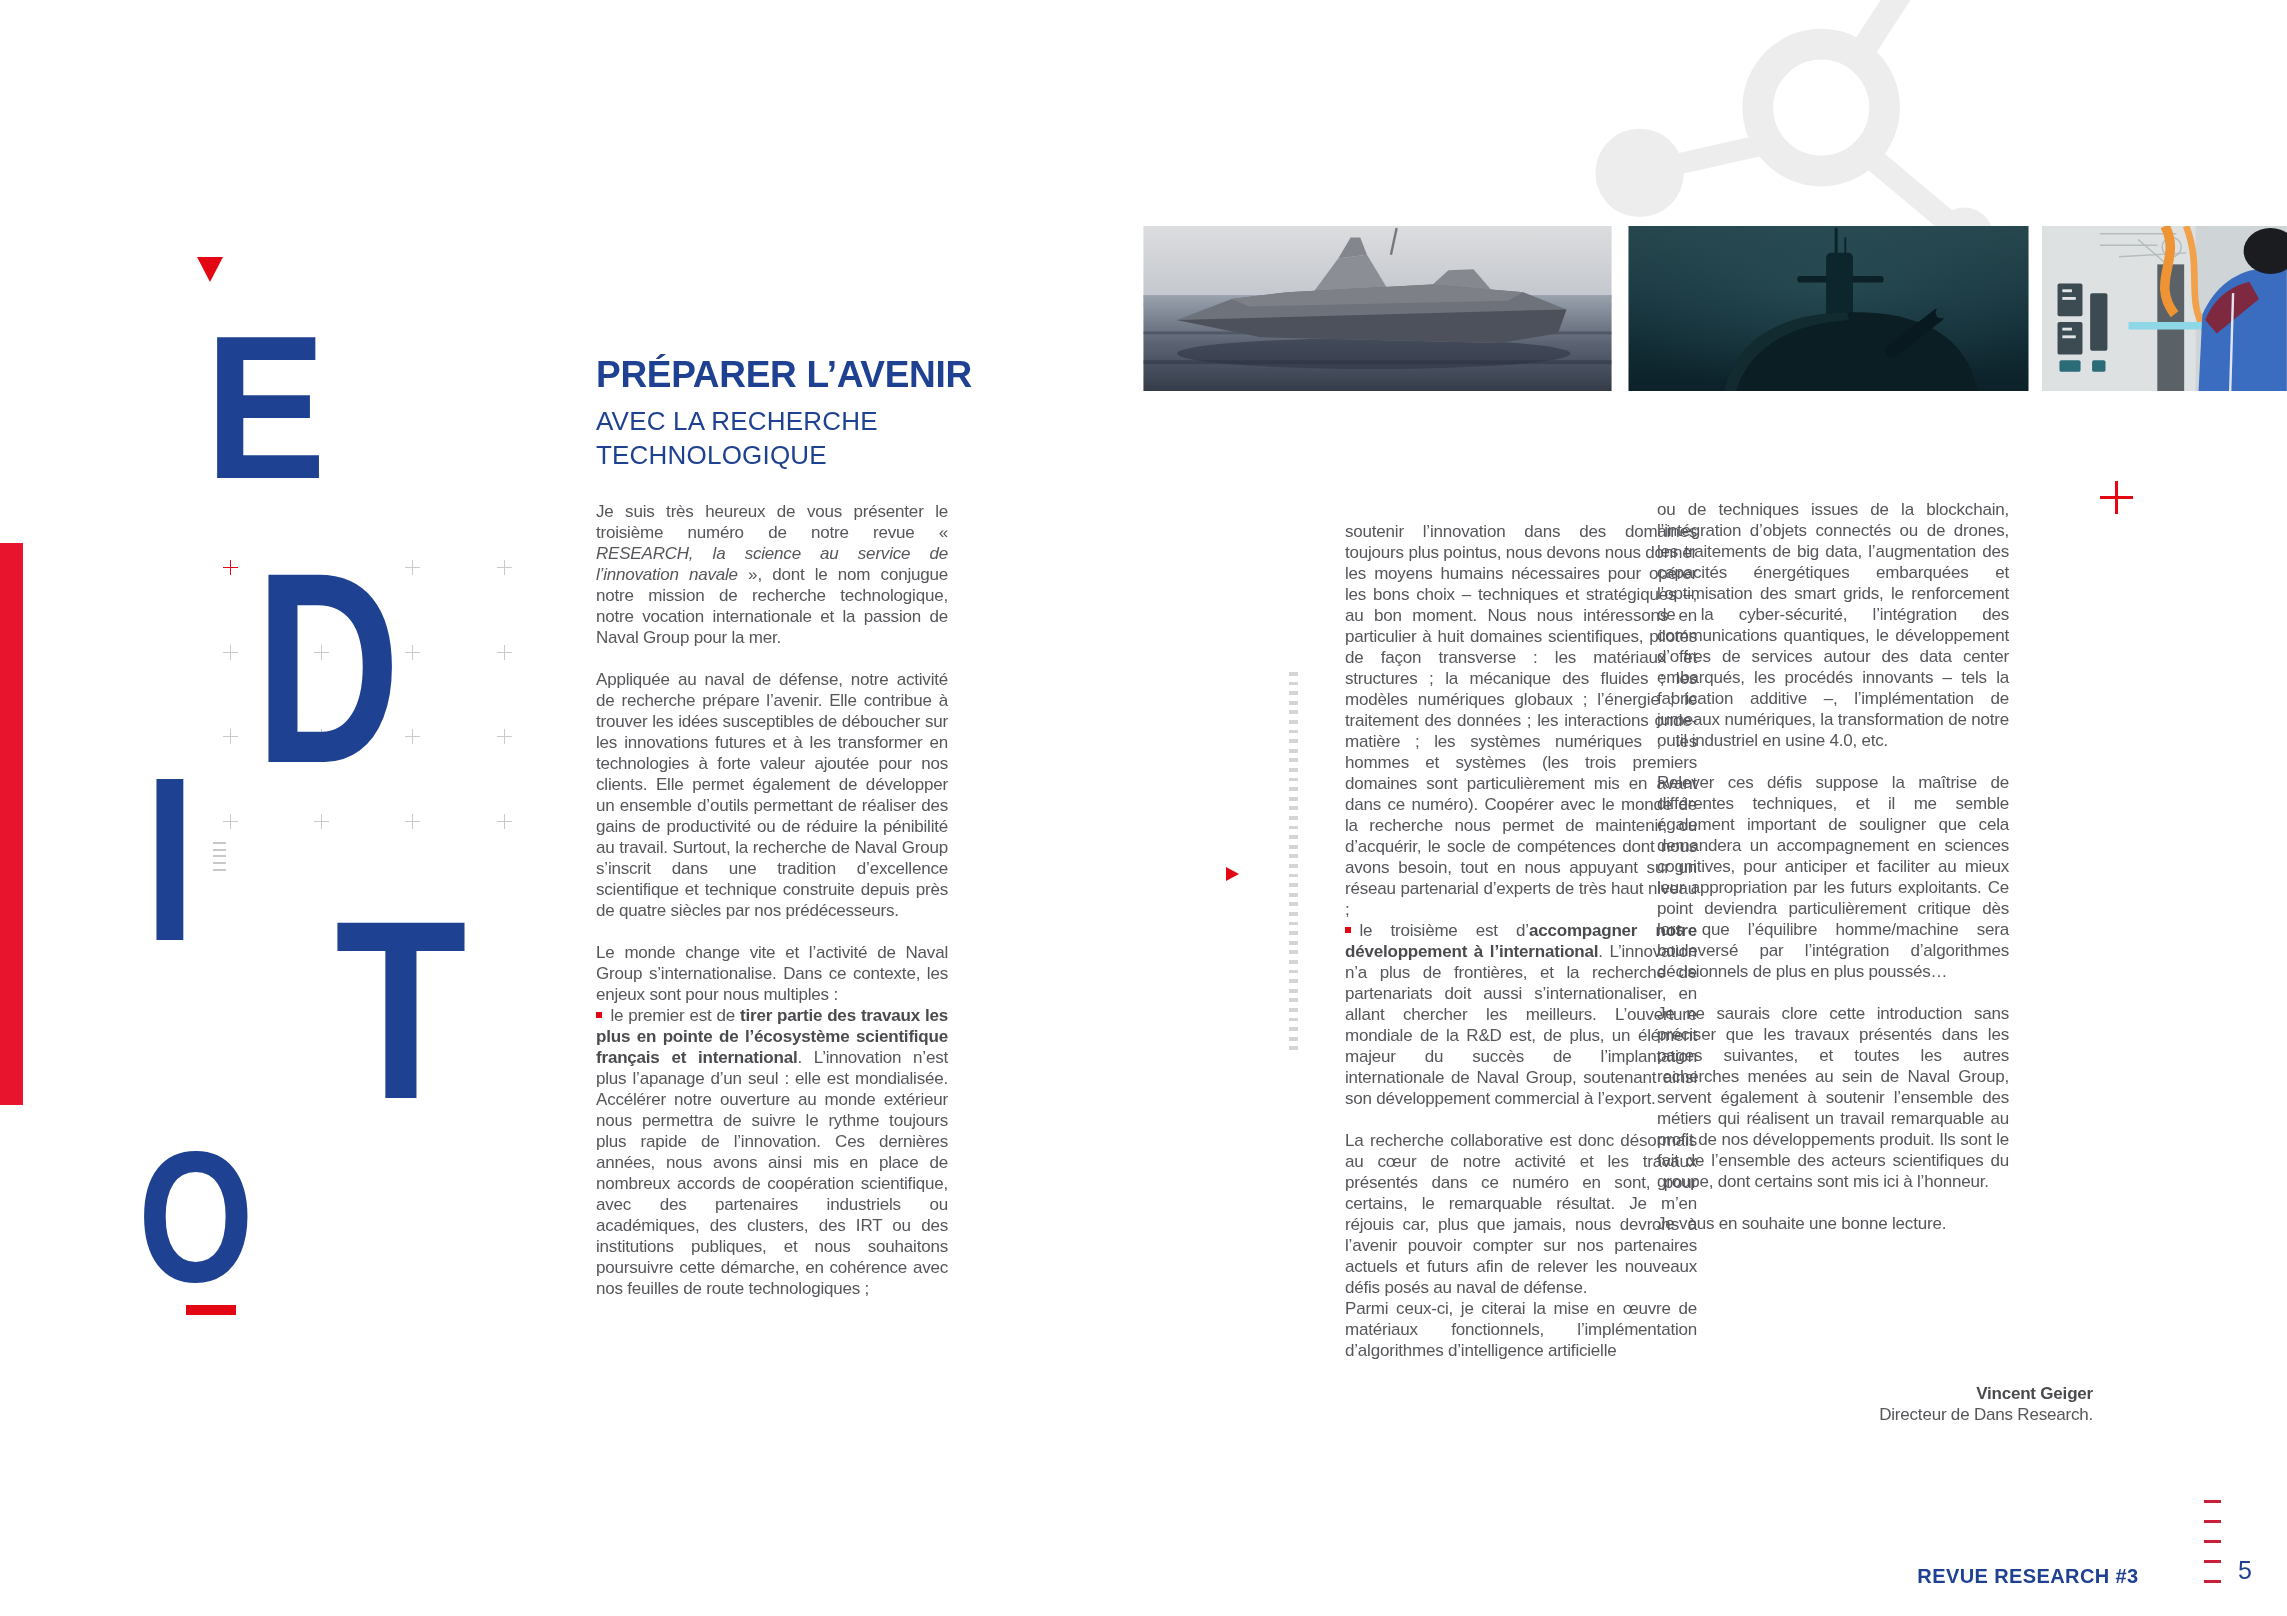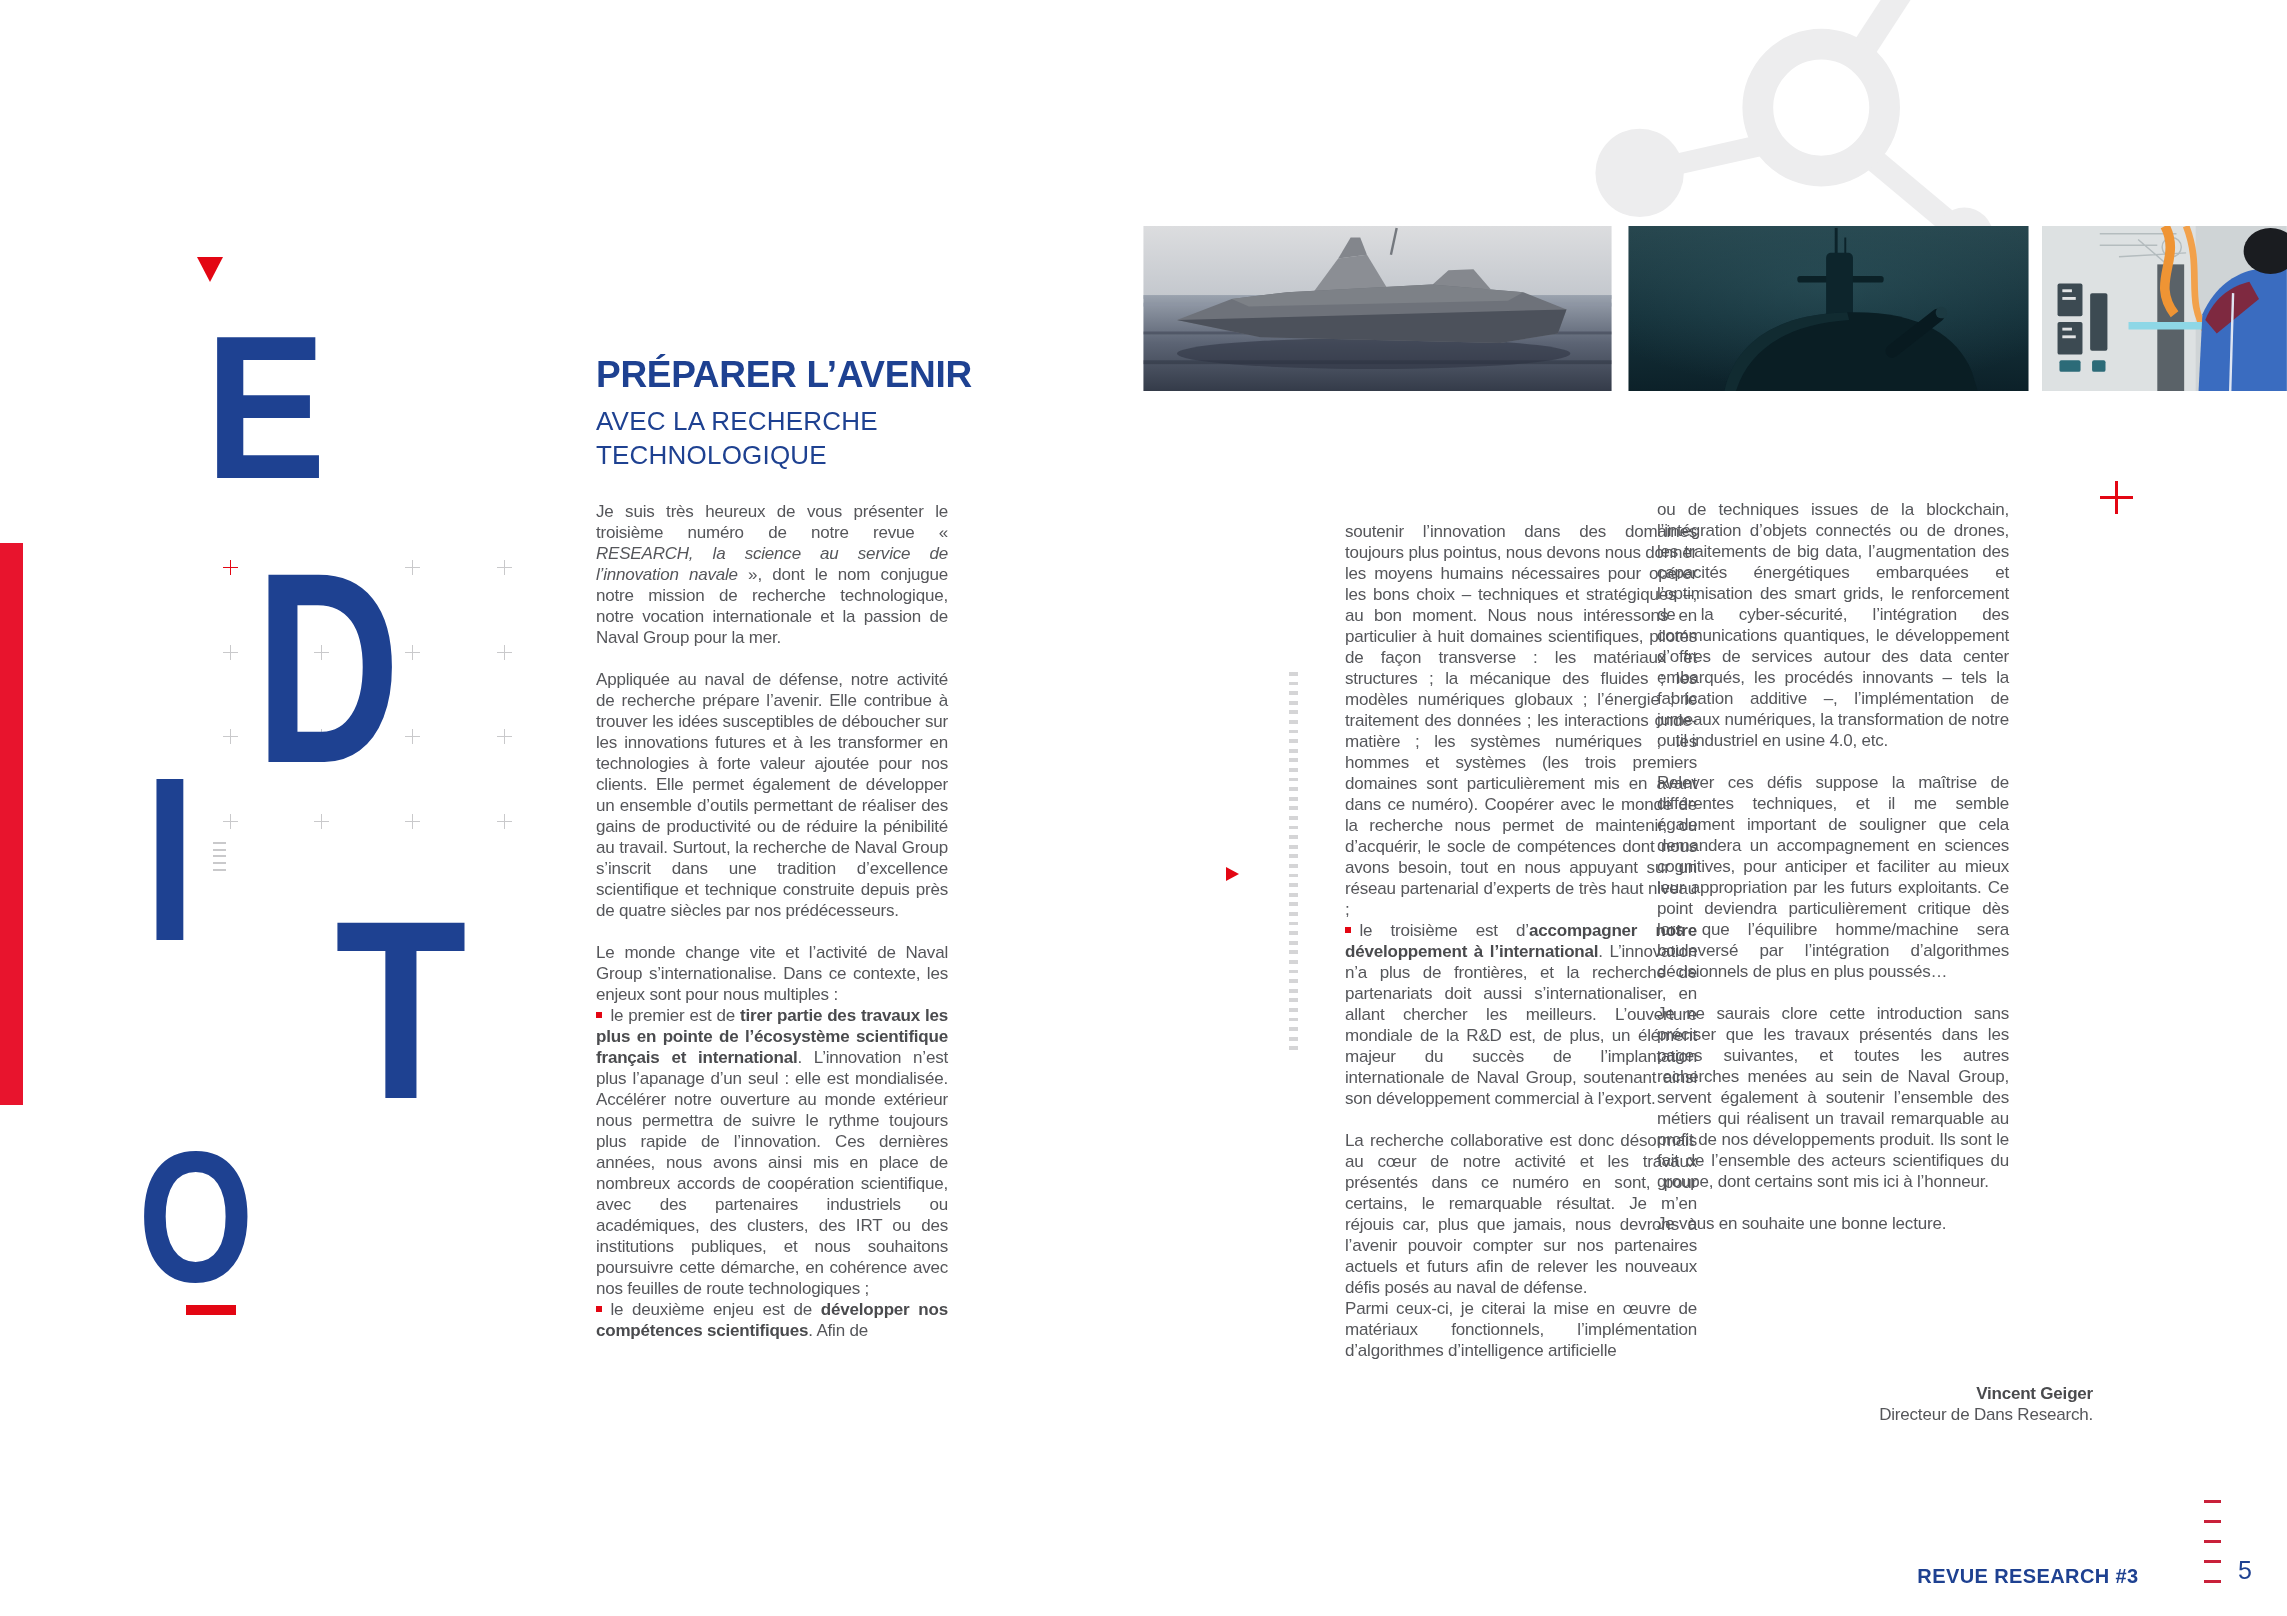--- a/index.html
+++ b/index.html
@@ -228,21 +228,20 @@
     <div class="subtitle-line">AVEC LA RECHERCHE</div>
     <div class="subtitle-line">TECHNOLOGIQUE</div>
   </div>
 </div>
 
 <div id="col1" class="col">
     <p><span>Je suis très heureux de vous présenter le troisième numéro de notre revue « </span><span class="i">RESEARCH, la science au service de l’innovation navale</span><span> », dont le nom conjugue notre mission de recherche technologique, notre vocation internationale et la passion de Naval Group pour la mer.</span></p>
     <p class="gap"><span>Appliquée au naval de défense, notre activité de recherche prépare l’avenir. Elle contribue à trouver les idées susceptibles de déboucher sur les innovations futures et à les transformer en technologies à forte valeur ajoutée pour nos clients. Elle permet également de développer un ensemble d’outils permettant de réaliser des gains de productivité ou de réduire la pénibilité au travail. Surtout, la recherche de Naval Group s’inscrit dans une tradition d’excellence scientifique et technique construite depuis près de quatre siècles par nos prédécesseurs.</span></p>
     <p class="gap"><span>Le monde change vite et l’activité de Naval Group s’internationalise. Dans ce contexte, les enjeux sont pour nous multiples :</span></p>
     <p><span class="bullet"></span><span>le premier est de </span><span class="b">tirer partie des travaux les plus en pointe de l’écosystème scientifique français et international</span><span>. L’innovation n’est plus l’apanage d’un seul : elle est mondialisée. Accélérer notre ouverture au monde extérieur nous permettra de suivre le rythme toujours plus rapide de l’innovation. Ces dernières années, nous avons ainsi mis en place de nombreux accords de coopération scientifique, avec des partenaires industriels ou académiques, des clusters, des IRT ou des institutions publiques, et nous souhaitons poursuivre cette démarche, en cohérence avec nos feuilles de route technologiques ;</span></p>
-    <p><span class="bullet"></span><span>le deuxième enjeu est de </span><span class="b">développer nos compétences scientifiques</span><span>. Afin de</span></p>
   </div>
 <div id="col2" class="col">
     <p><span>soutenir l’innovation dans des domaines toujours plus pointus, nous devons nous donner les moyens humains nécessaires pour opérer les bons choix – techniques et stratégiques –, au bon moment. Nous nous intéressons en particulier à huit domaines scientifiques, pilotés de façon transverse : les matériaux et structures ; la mécanique des fluides ; les modèles numériques globaux ; l’énergie ; le traitement des données ; les interactions onde-matière ; les systèmes numériques ; les hommes et systèmes (les trois premiers domaines sont particulièrement mis en avant dans ce numéro). Coopérer avec le monde de la recherche nous permet de maintenir, ou d’acquérir, le socle de compétences dont nous avons besoin, tout en nous appuyant sur un réseau partenarial d’experts de très haut niveau ;</span></p>
     <p><span class="bullet"></span><span>le troisième est d’</span><span class="b">accompagner notre développement à l’international</span><span>. L’innovation n’a plus de frontières, et la recherche de partenariats doit aussi s’internationaliser, en allant chercher les meilleurs. L’ouverture mondiale de la R&amp;D est, de plus, un élément majeur du succès de l’implantation internationale de Naval Group, soutenant ainsi son développement commercial à l’export.</span></p>
     <p class="gap"><span>La recherche collaborative est donc désormais au cœur de notre activité et les travaux présentés dans ce numéro en sont, pour certains, le remarquable résultat. Je m’en réjouis car, plus que jamais, nous devrons à l’avenir pouvoir compter sur nos partenaires actuels et futurs afin de relever les nouveaux défis posés au naval de défense.</span></p>
     <p><span>Parmi ceux-ci, je citerai la mise en œuvre de matériaux fonctionnels, l’implémentation d’algorithmes d’intelligence artificielle</span></p>
   </div>
 <div id="col3" class="col">
 <p><span>ou de techniques issues de la blockchain, l’intégration d’objets connectés ou de drones, les traitements de big data, l’augmentation des capacités énergétiques embarquées et l’optimisation des smart grids, le renforcement de la cyber-sécurité, l’intégration des communications quantiques, le développement d’offres de services autour des data center embarqués, les procédés innovants – tels la fabrication additive –, l’implémentation de jumeaux numériques, la transformation de notre outil industriel en usine 4.0, etc.</span></p>
     <p class="gap"><span>Relever ces défis suppose la maîtrise de différentes techniques, et il me semble également important de souligner que cela demandera un accompagnement en sciences cognitives, pour anticiper et faciliter au mieux leur appropriation par les futurs exploitants. Ce point deviendra particulièrement critique dès lors que l’équilibre homme/machine sera bouleversé par l’intégration d’algorithmes décisionnels de plus en plus poussés…</span></p>

